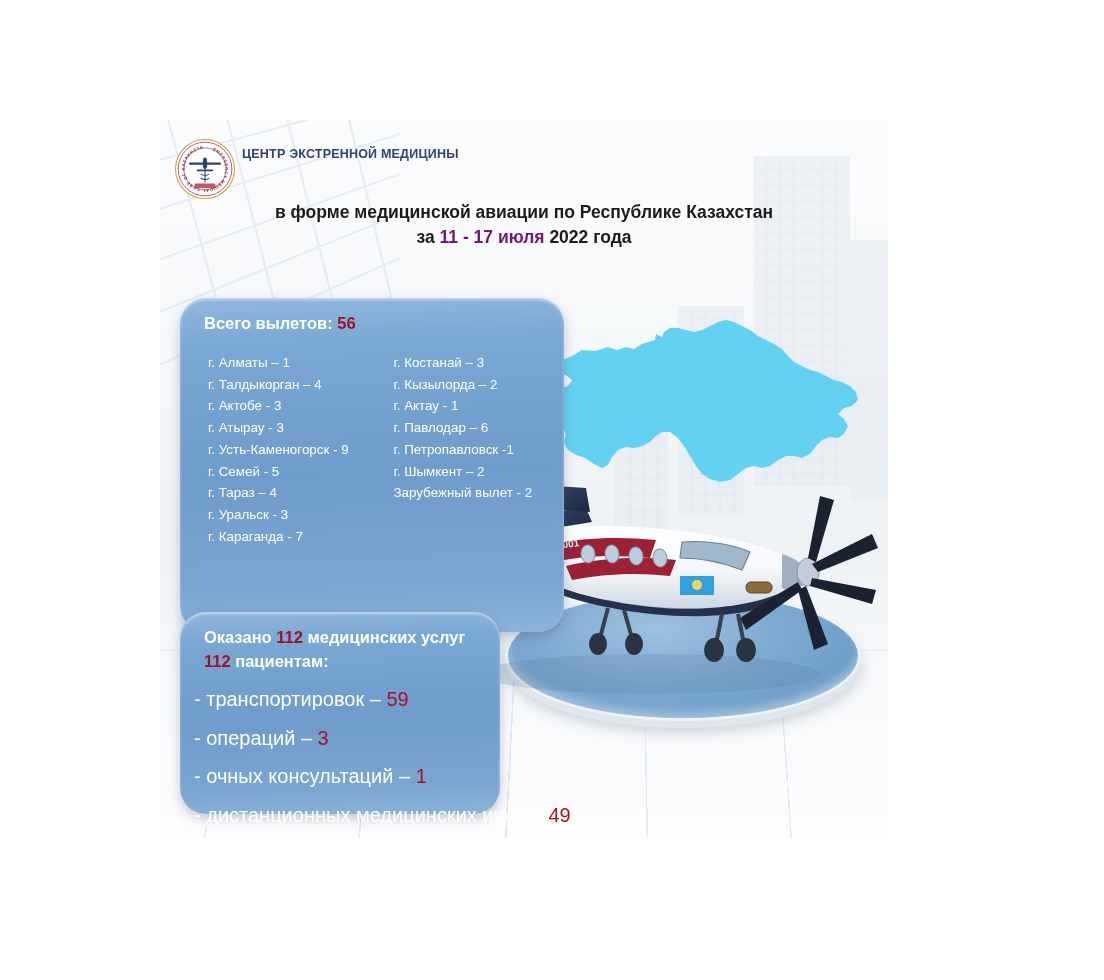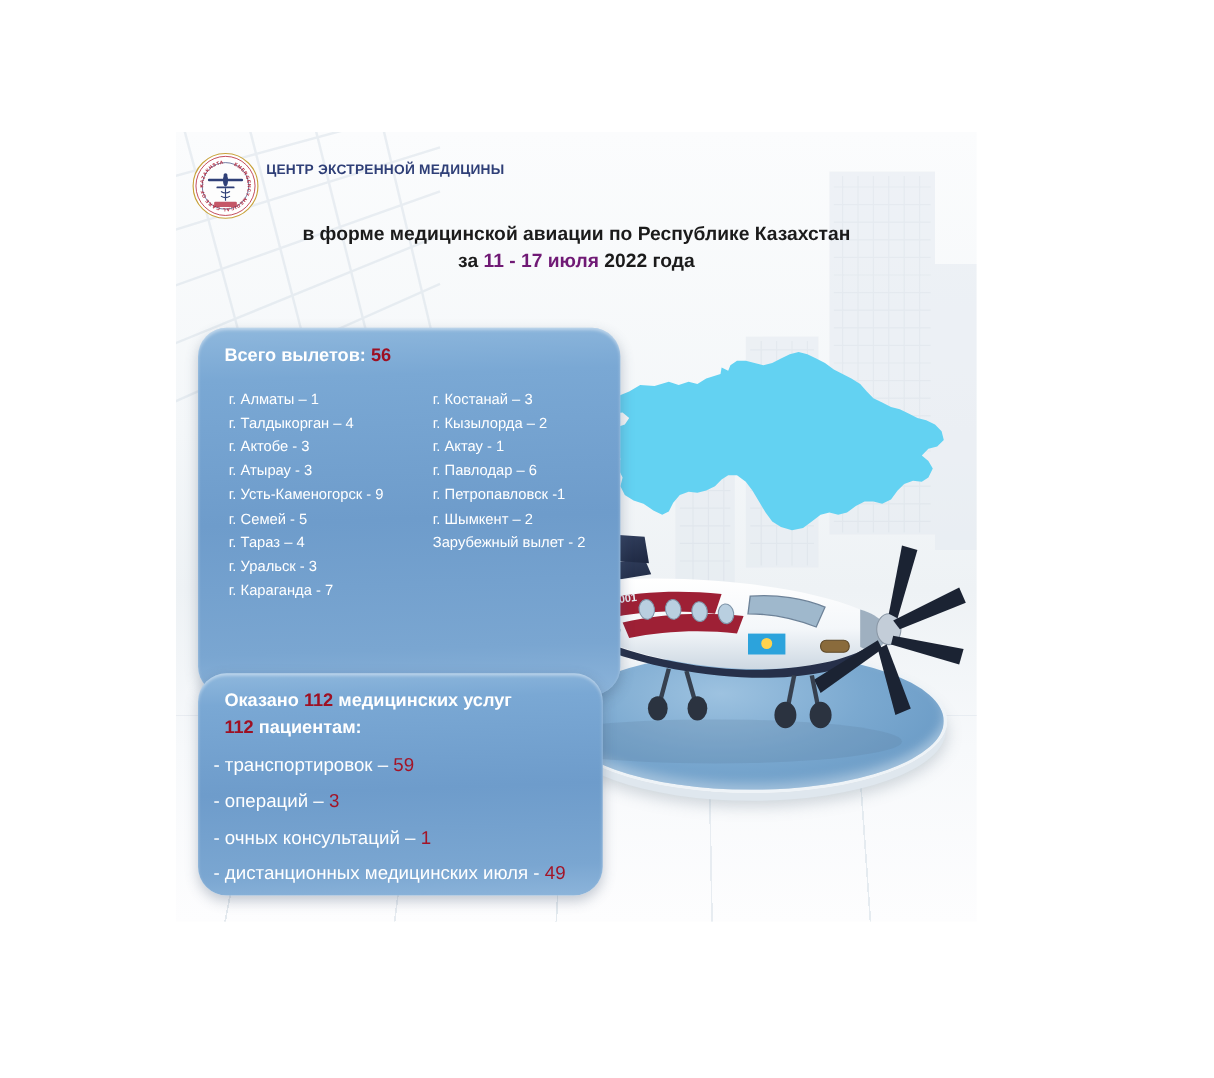--- a/index.html
+++ b/index.html
@@ -68,36 +68,36 @@
   .plane{position:absolute;left:0;top:0;width:540px;height:250px;}
 
   
   .card{
     position:absolute;border-radius:26px;
     background:linear-gradient(178deg,#8fb8dd 0%,#7aa8d4 14%,#6e9ccb 52%,#7aa6d1 86%,#8cb4da 100%);
     box-shadow:0 5px 12px rgba(60,80,105,.30),inset 0 2px 3px rgba(255,255,255,.45);
     color:#ffffff;
   }
   .card-flights{left:20px;top:178px;width:368px;height:334px;padding-left:16px;}
-  .card-services{left:20px;top:492px;width:368px;height:202px;}
+  .card-services{left:20px;top:492px;width:320px;height:202px;}
 
   .card-head{
     position:absolute;left:24px;top:14px;right:16px;
     font-size:16.5px;font-weight:bold;line-height:1.45;color:#ffffff;
   }
   .card-head .accent{color:#9e1023;}
 
   .cols{position:absolute;left:28px;top:54px;right:10px;display:flex;gap:6px;}
   .col{font-size:13.4px;line-height:1.62;color:#ffffff;white-space:nowrap;}
   .col-left{width:190px;}
   .col-right{width:170px;}
 
   .svc-list{
     position:absolute;left:14px;top:68px;right:8px;
-    font-size:17px;line-height:1.93;color:#ffffff;white-space:nowrap;
+    font-size:20px;line-height:1.93;color:#ffffff;white-space:nowrap;
   }
   .svc-list .accent{color:#a31427;}
 </style>
 </head>
 <body>
 
 <div class="stage">
   <div class="poster">
 
     <div class="bg-floor"></div>

